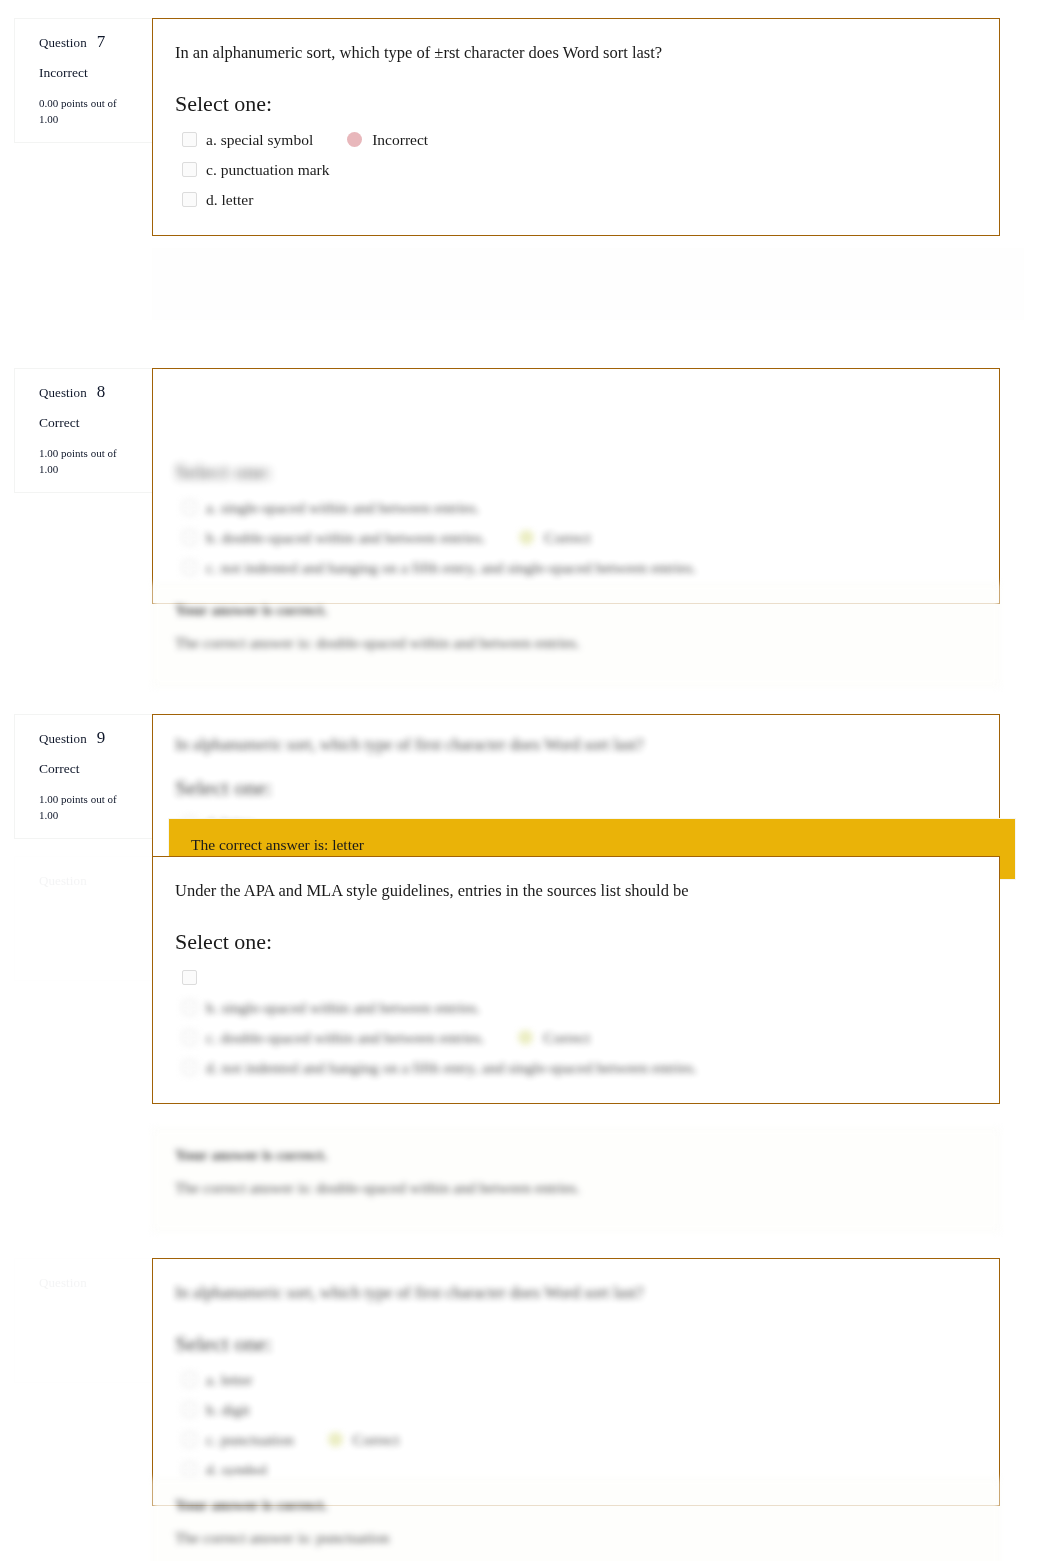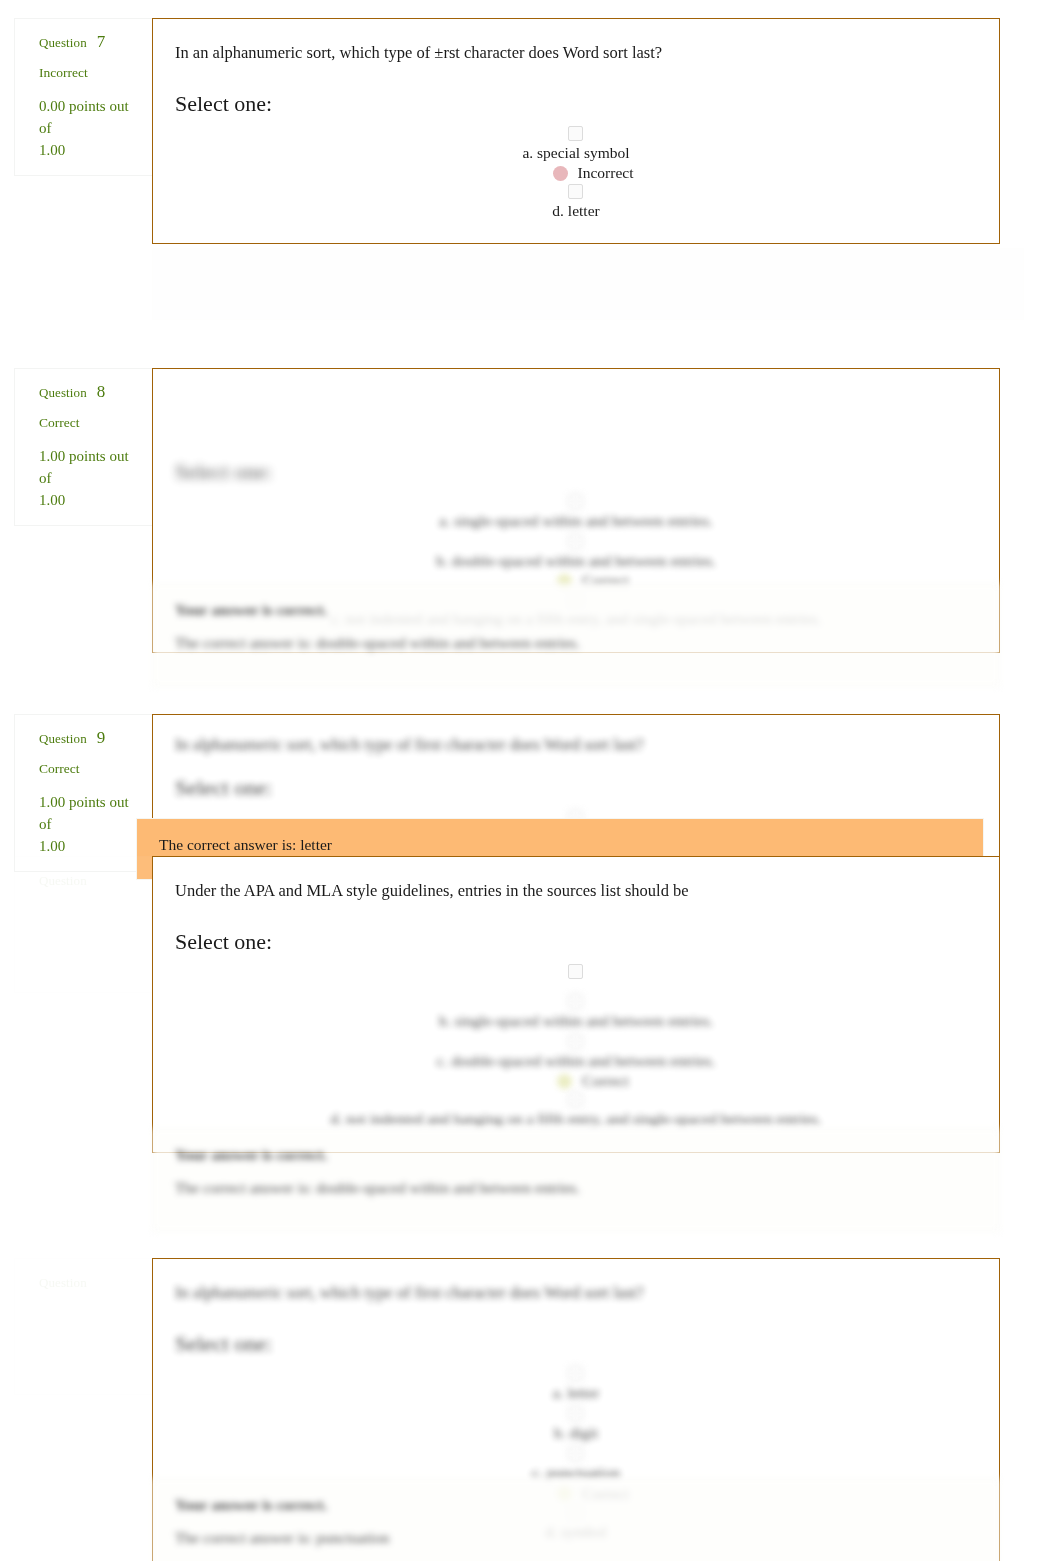--- a/index.html
+++ b/index.html
@@ -33,21 +33,21 @@
   .qinfo {
     width: 138px;
     min-height: 96px;
     box-sizing: border-box;
     padding: 14px 14px 14px 24px;
     background: #ffffff;
     border: 1px solid #f3f4f3;
     border-right: none;
     font-size: 13.5px;
     line-height: 1.55;
-    color: #4d7c0f;
+    color: #0f172a;
   }
   .qinfo.blank {
     border-color: #f7f8f7;
   }
   .qinfo-head {
     display: flex;
     align-items: baseline;
     gap: 10px;
     margin-bottom: 10px;
   }
@@ -57,21 +57,21 @@
   }
   .qinfo-head .qnum {
     font-size: 17px;
     line-height: 1;
   }
   .qinfo-state {
     margin-bottom: 12px;
     font-size: 13.5px;
   }
   .qinfo-grade {
-    font-size: 15px;
+    font-size: 11px;
     line-height: 1.45;
   }
 
   
   .qcontent {
     width: 848px;
     box-sizing: border-box;
     background: #ffffff;
     border: 1px solid #a16207;
     padding: 18px 22px 20px 22px;
@@ -92,21 +92,20 @@
     list-style: none;
     margin: 0;
     padding: 0;
   }
   .answer {
     display: flex;
     align-items: center;
     gap: 0;
     min-height: 28px;
     padding: 1px 0;
-    flex-direction: column;
   }
   .radio {
     width: 13px;
     height: 13px;
     flex: 0 0 13px;
     border: 1px solid #dcdcdc;
     border-radius: 2px;
     background: #fbfbfb;
     margin: 0 9px 0 7px;
   }
@@ -187,20 +186,24 @@
         <li class="answer">
           <span class="radio"></span>
           <span class="answer-label">a. special symbol</span>
           <span class="ans-feedback">
             <span class="marker incorrect"></span>
             <span class="ans-feedback-text">Incorrect</span>
           </span>
         </li>
         <li class="answer">
           <span class="radio"></span>
+          <span class="answer-label">c. punctuation mark</span>
+        </li>
+        <li class="answer">
+          <span class="radio"></span>
           <span class="answer-label">d. letter</span>
         </li>
       </ul>
     </div>
   </div>
 
   <div class="ghost-panel fade-faint" style="left:152px; top:248px; width:872px; height:72px;"></div>
 
   <div class="qblock" style="left:14px; top:368px;">
     <div class="qinfo">
@@ -262,21 +265,21 @@
       <div class="select-one blur-mid">Select one:</div>
       <ul class="answers blur-mid">
         <li class="answer">
           <span class="radio"></span>
           <span class="answer-label">d. letter</span>
         </li>
       </ul>
     </div>
   </div>
 
-  <div class="qfeedback" style="left:136px; top:818px; height:62px; background:#fdba74;">
+  <div class="qfeedback" style="left:168px; top:818px; height:62px; background:#eab308;">
     <p class="fb-line">The correct answer is: letter</p>
   </div>
 
   <div class="qblock" style="left:14px; top:856px;">
     <div class="qinfo blank fade-out">
       <div class="qinfo-head">
         <span class="qlabel">Question</span>
         <span class="qnum"></span>
       </div>
       <div class="qinfo-state">&nbsp;</div>

